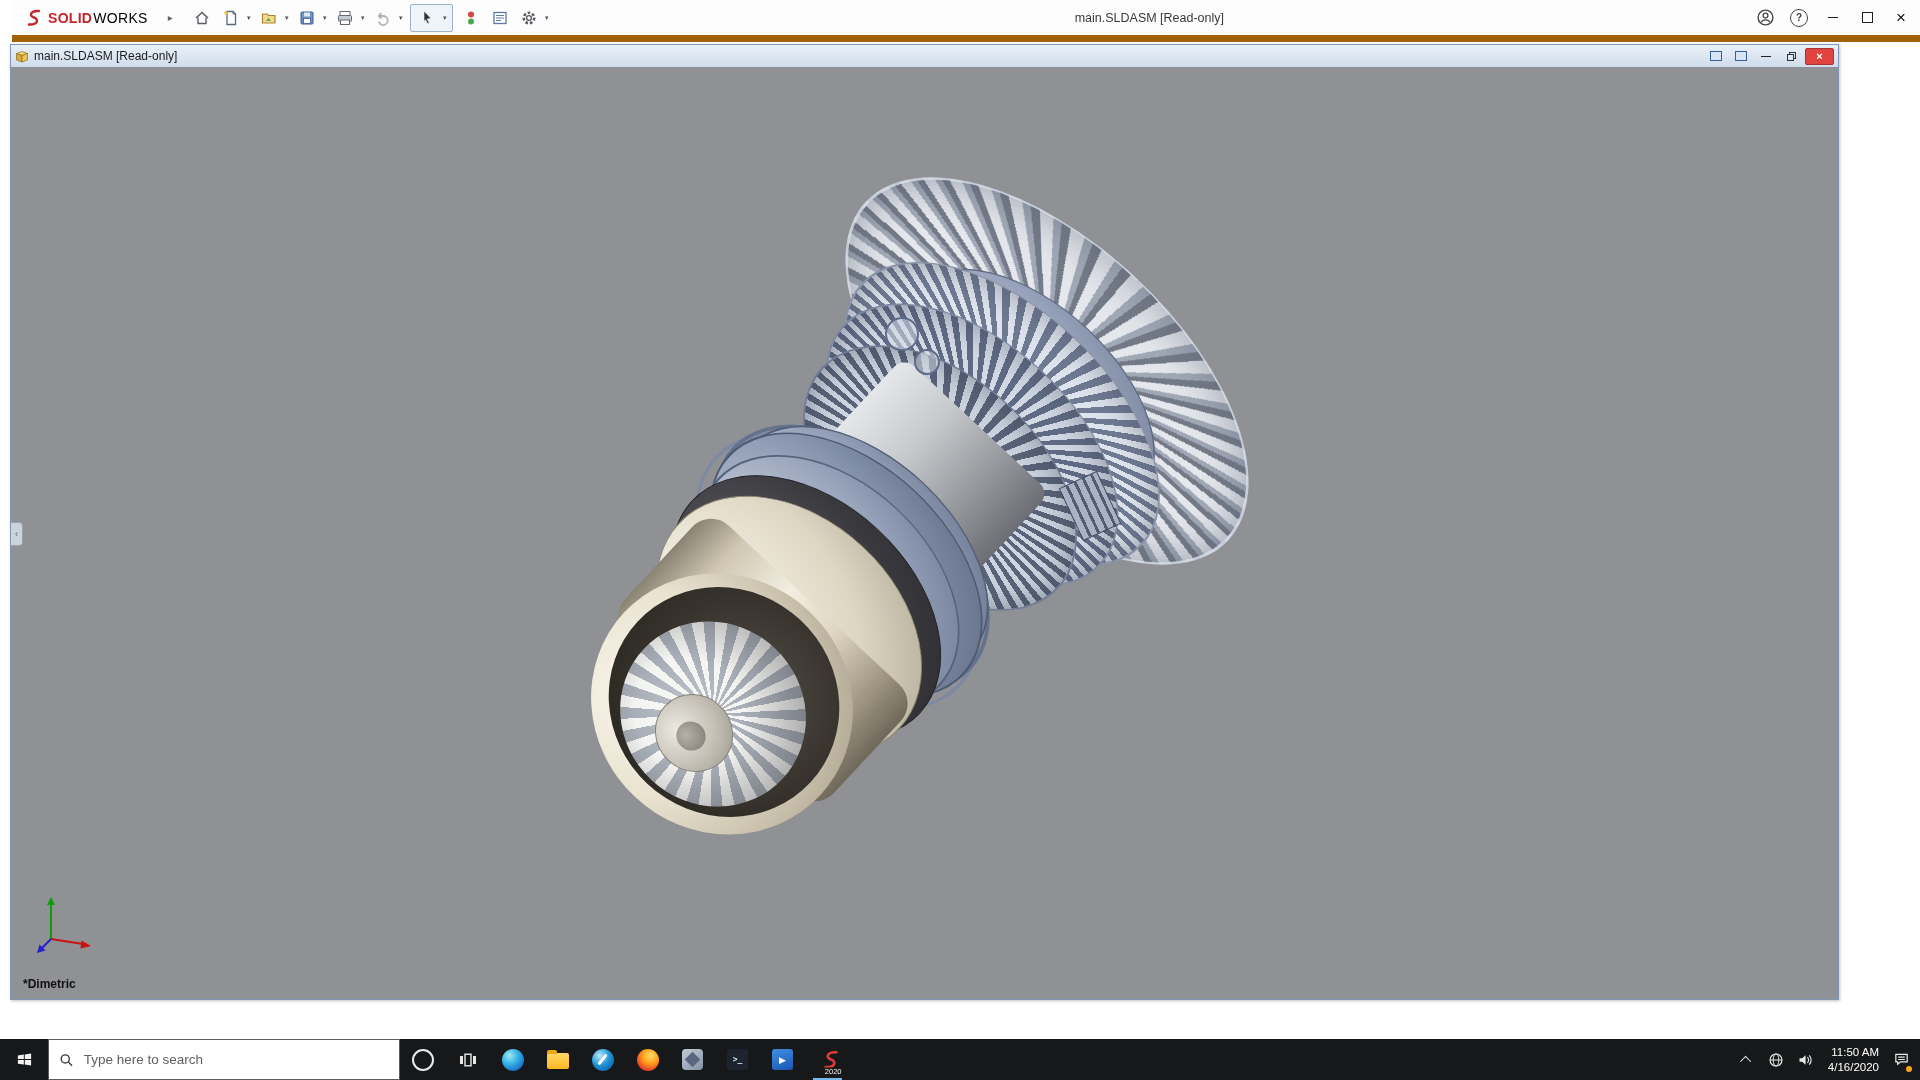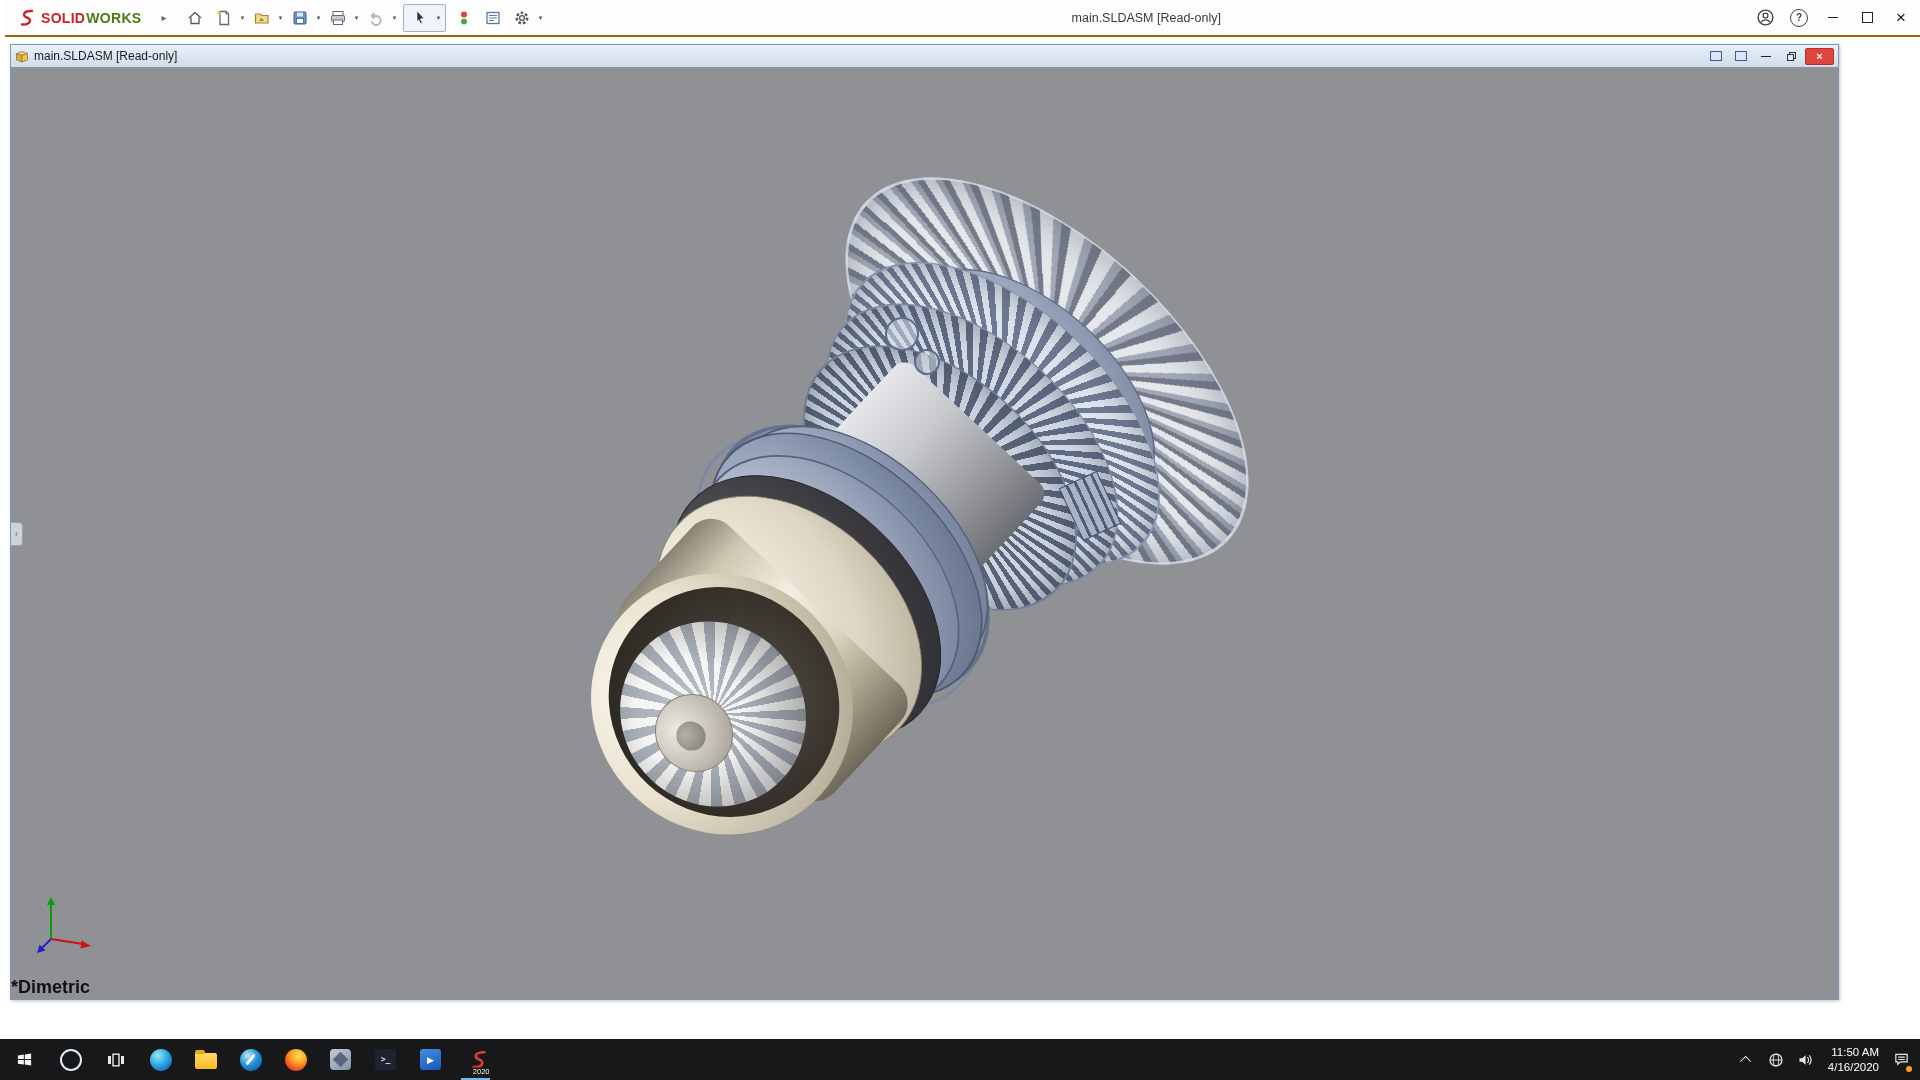--- a/index.html
+++ b/index.html
@@ -1,24 +1,24 @@
 <!DOCTYPE html>
 <html><head>
 <meta charset="utf-8">
 <style>
   html,body{margin:0;padding:0;background:#222;}
   .screen{position:relative;width:1920px;height:1080px;background:#ffffff;overflow:hidden;
           font-family:"Liberation Sans",sans-serif;-webkit-font-smoothing:antialiased;}
 
   
-  .app-titlebar{position:absolute;left:5px;top:0;right:0;height:35px;background:#fdfdfd;
-    border-bottom:2px solid #a16207;display:flex;align-items:center;padding-left:12px;z-index:10;}
+  .app-titlebar{position:absolute;left:12px;top:0;right:0;height:35px;background:#fdfdfd;
+    border-bottom:7px solid #a16207;display:flex;align-items:center;padding-left:12px;z-index:10;}
   .brand{display:flex;align-items:center;gap:4px;}
   .brand-solid{color:#c8242b;font-weight:700;font-size:14px;letter-spacing:.3px;}
-  .brand-works{color:#4d7c0f;font-weight:700;font-size:14px;letter-spacing:.3px;margin-left:-3px;}
+  .brand-works{color:#000000;font-weight:400;font-size:14px;letter-spacing:.3px;margin-left:-3px;}
   .tb-expand{font-size:10px;color:#666;margin:0 10px 0 14px;background:none;border:none;cursor:default;}
   .toolbar{display:flex;align-items:center;gap:3px;}
   .tb-btn{width:26px;height:26px;border:none;background:transparent;display:flex;align-items:center;justify-content:center;padding:0;}
   .tb-group{display:flex;align-items:center;}
   .caret{font-size:7px;color:#555;margin-left:1px;width:8px;text-align:center;}
   .tb-select{display:flex;align-items:center;border:1px solid #9fb3c8;background:#eef4fa;height:26px;padding:0 3px;margin:0 2px;border-radius:2px;}
   .title-center{flex:1;text-align:center;font-size:12.5px;color:#3a3a3a;}
   .win-controls{display:flex;align-items:center;margin-right:2px;}
   .win-controls button{width:34px;height:35px;border:none;background:transparent;display:flex;align-items:center;justify-content:center;color:#222;}
   .help-circle{width:16px;height:16px;border:1.3px solid #444;border-radius:50%;font-size:10px;font-weight:700;color:#444;display:flex;align-items:center;justify-content:center;}
@@ -70,21 +70,21 @@
   .cone-stripes{background:repeating-conic-gradient(from -10deg,#f4f5f2 0deg 7.5deg,#a9afb8 7.5deg 15deg);}
   .cone-stripes::after{content:"";position:absolute;left:0;top:0;right:0;bottom:0;border-radius:50%;
     background:radial-gradient(circle at 42% 40%,rgba(255,255,255,.28),rgba(40,40,45,0) 35%,rgba(40,40,45,.45) 88%);}
   .hub{background:radial-gradient(circle at 38% 32%,#edeae2,#c2beb4 55%,#97938a);border:1px solid #84807a;}
   .hub-core{background:radial-gradient(circle at 40% 35%,#b5b1a8,#7e7a72);}
   .acc-flange{border:2px solid #5d6c8a;background:rgba(215,222,234,.55);}
   .bracket{background:repeating-linear-gradient(90deg,#a9b3c5 0 6px,#515d73 6px 9px);border:1px solid #465068;
     transform:translate(-50%,-50%) rotate(-25deg);}
 
   .triad{position:absolute;left:22px;top:826px;}
-  .view-label{position:absolute;left:0;top:910px;font-size:18px;font-weight:700;color:#111;}
+  .view-label{position:absolute;left:12px;top:910px;font-size:12px;font-weight:700;color:#111;}
   .panel-tab{position:absolute;left:0;top:455px;width:11px;height:22px;background:#cdd3da;border:1px solid #9aa2ab;
     border-left:none;border-radius:0 4px 4px 0;display:flex;align-items:center;justify-content:center;
     font-size:9px;color:#555;}
 
   
   .taskbar{position:absolute;left:0;right:0;bottom:0;height:41px;background:#171819;display:flex;align-items:stretch;z-index:20;}
   .taskbar button{background:transparent;border:none;color:#e8e8e8;padding:0;}
   .tb-start{width:48px;display:flex;align-items:center;justify-content:center;}
   .tb-search{width:352px;background:#ffffff;border:1px solid #5c5c5c;display:flex;align-items:center;gap:8px;padding:0 10px;box-sizing:border-box;}
   .tb-search input{border:none;outline:none;background:transparent;font-size:13.5px;color:#333;width:100%;font-family:"Liberation Sans",sans-serif;}
@@ -306,20 +306,27 @@
       </div>
     </section>
   </div>
 
   <footer class="taskbar">
     <button class="tb-start">
       <svg width="17" height="17" viewBox="0 0 18 18">
         <path fill="#f2f2f2" d="M2 4.7 L8.3 3.8 V8.6 H2 Z M9.3 3.65 L16 2.7 V8.6 H9.3 Z M2 9.6 H8.3 V14.4 L2 13.5 Z M9.3 9.6 H16 V15.3 L9.3 14.35 Z"></path>
       </svg>
     </button>
+    <div class="tb-search">
+      <svg width="16" height="16" viewBox="0 0 16 16">
+        <circle cx="6.8" cy="6.8" r="4.4" fill="none" stroke="#3a3a3a" stroke-width="1.5"></circle>
+        <path d="M10.2 10.2 L14.2 14.2" stroke="#3a3a3a" stroke-width="1.5"></path>
+      </svg>
+      <input type="text" placeholder="Type here to search" style="">
+    </div>
     <div class="tb-apps">
       <button>
           <span class="ic-cortana"></span>
         </button>
       <button>
         <svg width="18" height="16" viewBox="0 0 18 16">
           <rect x="1" y="4" width="3" height="8" fill="#e8e8e8"></rect>
           <rect x="6" y="2.2" width="6" height="11.6" fill="none" stroke="#e8e8e8" stroke-width="1.4"></rect>
           <rect x="14" y="4" width="3" height="8" fill="#e8e8e8"></rect>
         </svg>

